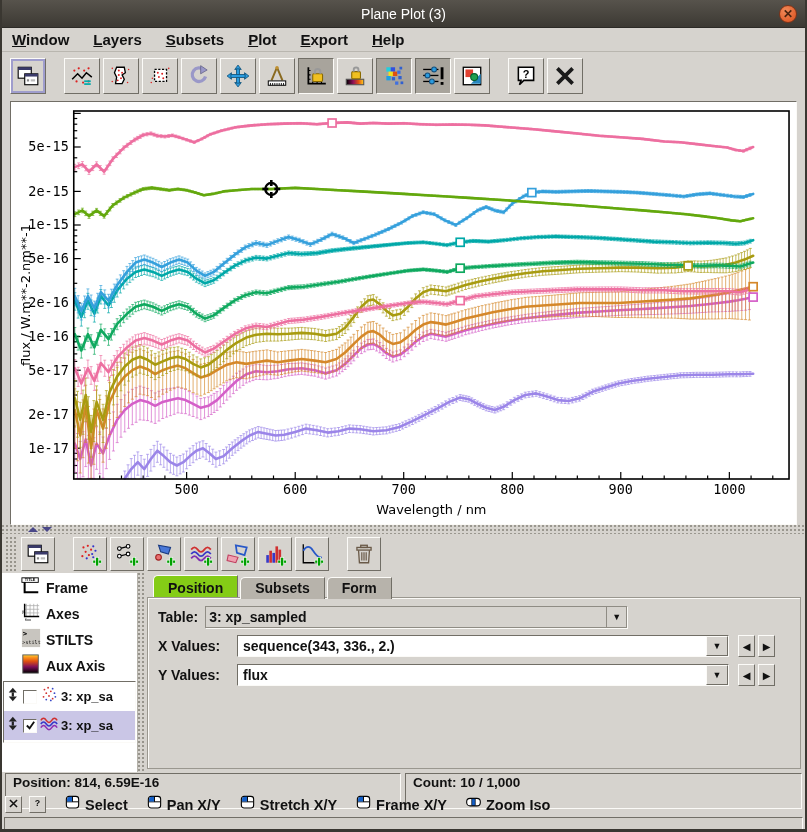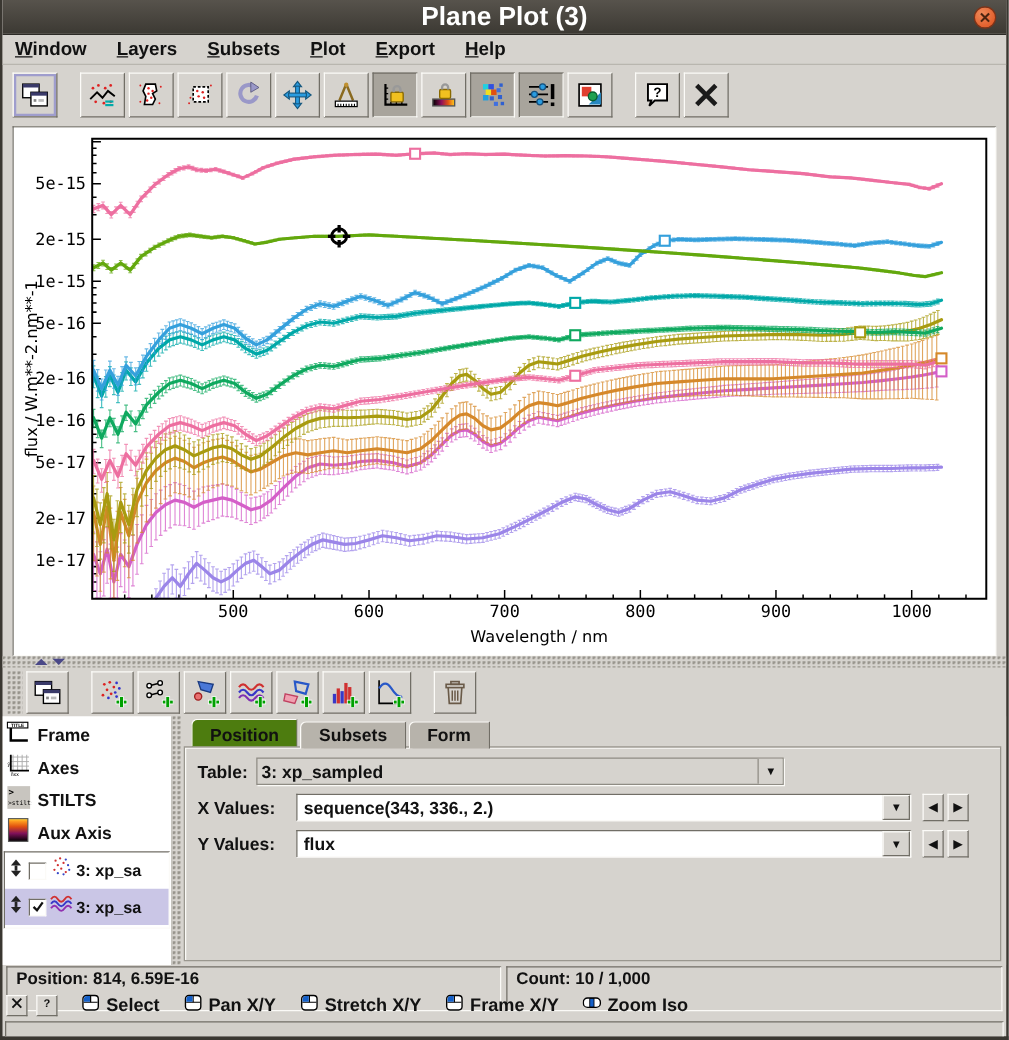--- a/index.html
+++ b/index.html
@@ -2,21 +2,21 @@
 <html><head>
 <meta charset="utf-8">
 <style>
   * { box-sizing: border-box; margin:0; padding:0; }
   body { background:#888; font-family:"Liberation Sans", sans-serif; }
   .window{ width:807px; height:832px; background:#d6d3ce; border-left:2px solid #3a3731;
     border-right:2px solid #3a3731; border-bottom:3px solid #3a3731; overflow:hidden; position:relative;}
   
   .titlebar{height:28px; background:linear-gradient(#57534c,#3c3933); display:flex; align-items:center;
     justify-content:center; position:relative; border-bottom:1px solid #2c2a26;}
-  .titlebar .title{color:#fff; font-weight:bold; font-size:21px;}
+  .titlebar .title{color:#fff; font-weight:normal; font-size:14px;}
   .closebtn{position:absolute; right:8px; top:5px; width:18px; height:18px; border-radius:50%;
     background:radial-gradient(circle at 35% 30%, #f08a5a, #e2602d 70%); border:1px solid #7e3318;
     display:flex; align-items:center; justify-content:center; cursor:pointer;}
   .closebtn .x{color:#4c2410; font-size:12px; font-weight:bold; line-height:1;}
   
   .menubar{height:24px; background:#d6d3ce; display:flex; align-items:center; padding-left:10px; gap:24px;
     border-bottom:1px solid #b9b6af;}
   .menu-item{font-weight:bold; font-size:15px; color:#111; cursor:pointer;}
   
   .toolbar{height:47px; display:flex; align-items:center; padding:4px 0 4px 8px; gap:3px;}
@@ -38,37 +38,37 @@
   
   .split{height:9px; background:#d6d3ce; position:relative;
     background-image:radial-gradient(circle at 1px 1px,#9a978f 28%,transparent 34%); background-size:4px 4px;}
   .split .tri-up{position:absolute; left:26px; top:2px; width:0;height:0; border-left:5px solid transparent;
     border-right:5px solid transparent; border-bottom:5px solid #4a4888;}
   .split .tri-dn{position:absolute; left:40px; top:2px; width:0;height:0; border-left:5px solid transparent;
     border-right:5px solid transparent; border-top:5px solid #4a4888;}
   
   .main{height:199px; display:flex;}
   .left-panel{width:136px; background:#fff; border-right:1px solid #b5b2aa; padding-top:2px; flex:none;}
-  .ctl-row{display:flex; align-items:center; gap:5px; padding:2px 2px 2px 3px; height:26px; cursor:pointer;}
+  .ctl-row{display:flex; align-items:center; gap:5px; padding:2px 2px 2px 19px; height:26px; cursor:pointer;}
   .ctl-row .lbl{font-weight:bold; font-size:14px; color:#111;}
   .vdots{width:7px; flex:none; background-image:radial-gradient(circle at 1px 1px,#97948c 30%,transparent 36%); background-size:4px 4px;}
   .layers-box{margin:2px 1px 0 1px; border-top:1px solid #716e66;border-left:1px solid #716e66;
     border-right:1px solid #fbfaf7;border-bottom:1px solid #fbfaf7; background:#fff; height:62px; overflow:hidden;}
   .layer-row{display:flex; align-items:center; gap:2px; height:29px; padding:0 2px; cursor:pointer;}
   .layer-row.selected{background:#cac6e6;}
   .layer-row .lbl{font-weight:bold; font-size:13px; color:#111; white-space:nowrap;}
   .cbx{width:14px;height:14px; background:#fff; border-top:1px solid #716e66;border-left:1px solid #716e66;
     border-right:1px solid #fbfaf7;border-bottom:1px solid #fbfaf7; display:flex;align-items:center;justify-content:center; flex:none;}
   
   .right-panel{flex:1; padding:2px 4px 0 2px; background:#d6d3ce; position:relative;}
   .tabs{display:flex; gap:2px; padding-left:6px; height:22px;}
   .tab{padding:2px 14px 0 14px; font-weight:bold; font-size:14px; background:#b7b3ab;
     border-top:1px solid #fcfbf8;border-left:1px solid #fcfbf8;border-right:1px solid #716e66;
     border-radius:5px 0 0 0; cursor:pointer; position:relative; top:2px; color:#111;}
-  .tab.active{background:#4d7c0f; top:0; padding-top:4px; z-index:2; border-bottom:none;}
+  .tab.active{background:#84cc16; top:0; padding-top:4px; z-index:2; border-bottom:none;}
   .tab-content{border:1px solid #9a978f; box-shadow:1px 1px 0 #fbfaf7 inset; height:172px; padding:8px 8px 0 10px; background:#d6d3ce;}
   .frow{display:flex; align-items:center; margin-bottom:7px;}
   .frow .flabel{font-weight:bold; font-size:14px; margin-right:7px; color:#111;}
   .combo-plain{display:flex; align-items:center; justify-content:space-between; width:422px; height:22px;
     background:#d6d3ce; border:1px solid #8f8c84; box-shadow:1px 1px 0 #fbfaf7; padding-left:3px; cursor:pointer;}
   .combo-plain .val{font-weight:bold; font-size:14px; color:#111;}
   .arrowbtn{width:20px; height:100%; display:flex; align-items:center; justify-content:center;
     background:#d6d3ce; border-left:1px solid #8f8c84; font-size:9px; color:#111;}
   .combo-edit{display:flex; width:492px; height:22px; border-top:1px solid #716e66;border-left:1px solid #716e66;
     border-right:1px solid #fbfaf7;border-bottom:1px solid #fbfaf7; background:#fff;}

